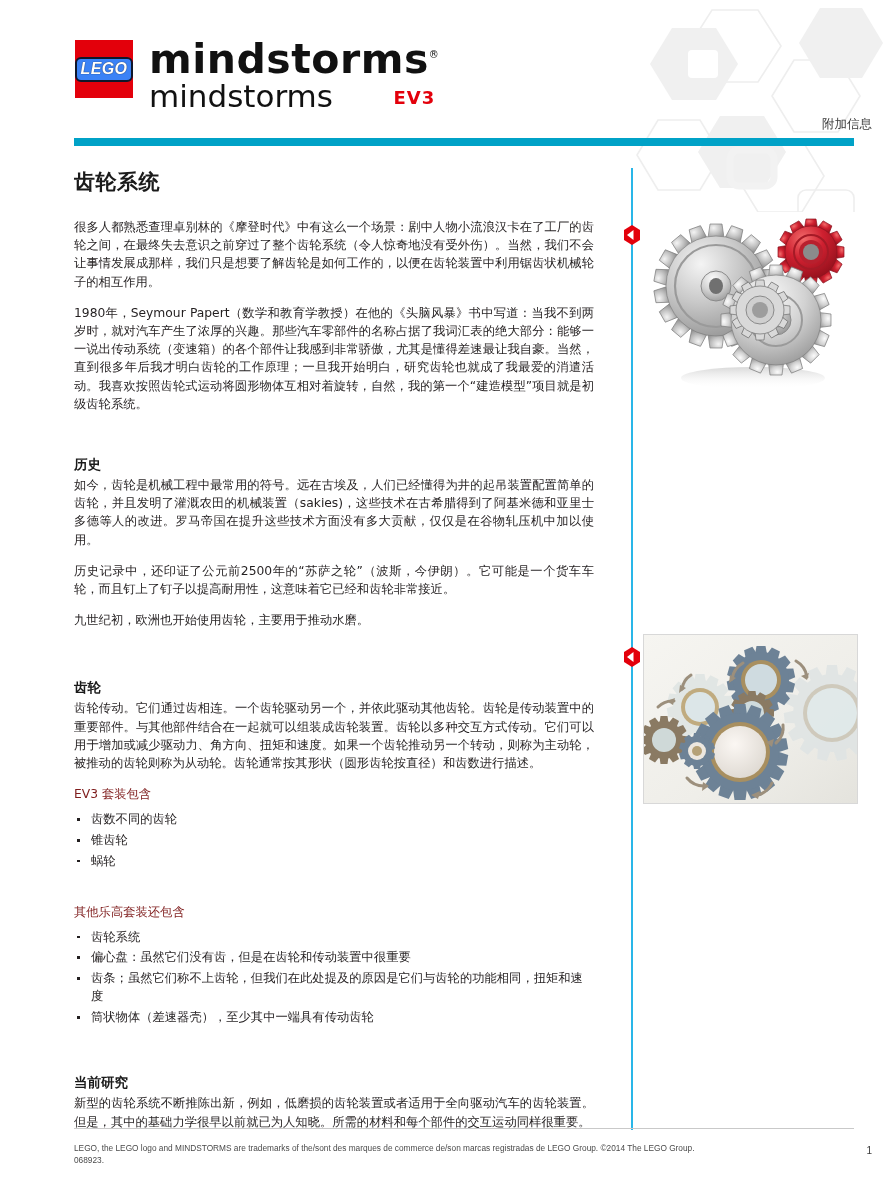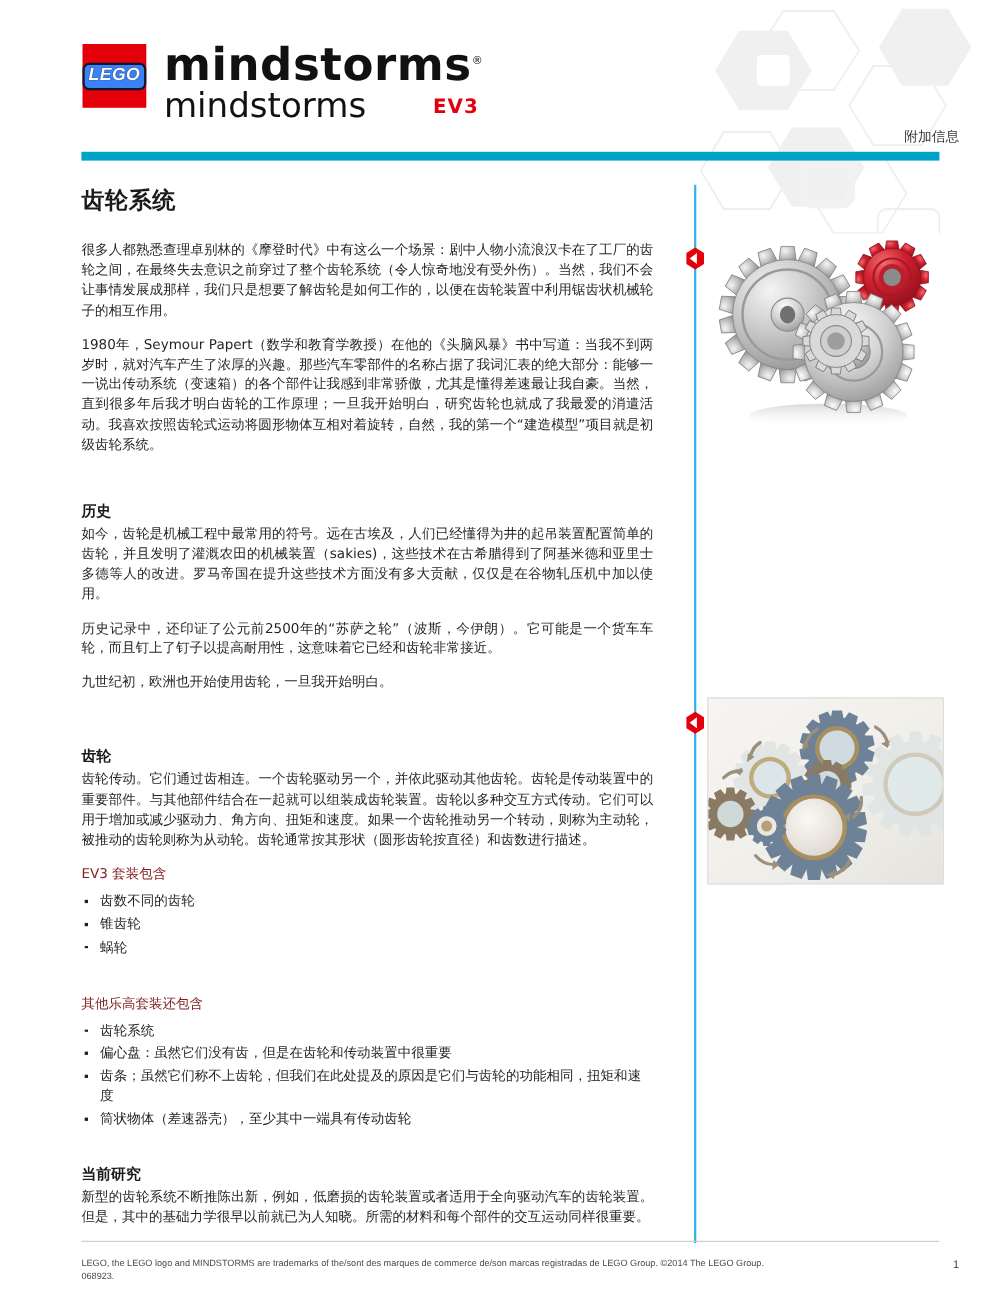--- a/index.html
+++ b/index.html
@@ -103,21 +103,21 @@
   }
   p.body{
     font-family:"DejaVu Sans",sans-serif;
     font-size:12.3px;line-height:18.2px;
     margin:0 0 13px 0;color:#231f20;
     text-align:justify;
     text-justify:inter-ideograph;
   }
   p.body.last{margin-bottom:0;}
   .sec{margin-bottom:20px;}
-  .sec.tight{margin-bottom:2px;}
+  .sec.tight{margin-bottom:18px;}
   ul.bullets{
     list-style:none;margin:0 0 0 0;padding:0;
   }
   ul.bullets li{
     position:relative;
     padding-left:17px;
     font-family:"DejaVu Sans",sans-serif;
     font-size:12.3px;line-height:18.2px;
     margin-bottom:2.5px;color:#231f20;
   }
@@ -225,21 +225,21 @@
 
     <p class="body">很多人都熟悉查理卓别林的《摩登时代》中有这么一个场景：剧中人物小流浪汉卡在了工厂的齿轮之间，在最终失去意识之前穿过了整个齿轮系统（令人惊奇地没有受外伤）。当然，我们不会让事情发展成那样，我们只是想要了解齿轮是如何工作的，以便在齿轮装置中利用锯齿状机械轮子的相互作用。</p>
     <p class="body">1980年，Seymour Papert（数学和教育学教授）在他的《头脑风暴》书中写道：当我不到两岁时，就对汽车产生了浓厚的兴趣。那些汽车零部件的名称占据了我词汇表的绝大部分：能够一一说出传动系统（变速箱）的各个部件让我感到非常骄傲，尤其是懂得差速最让我自豪。当然，直到很多年后我才明白齿轮的工作原理；一旦我开始明白，研究齿轮也就成了我最爱的消遣活动。我喜欢按照齿轮式运动将圆形物体互相对着旋转，自然，我的第一个“建造模型”项目就是初级齿轮系统。</p>
 
     <div class="gap-lg"></div>
 
     <div class="sec">
       <h2 class="sec-title">历史</h2>
       <p class="body">如今，齿轮是机械工程中最常用的符号。远在古埃及，人们已经懂得为井的起吊装置配置简单的齿轮，并且发明了灌溉农田的机械装置（sakies)，这些技术在古希腊得到了阿基米德和亚里士多德等人的改进。罗马帝国在提升这些技术方面没有多大贡献，仅仅是在谷物轧压机中加以使用。</p>
       <p class="body">历史记录中，还印证了公元前2500年的“苏萨之轮”（波斯，今伊朗）。它可能是一个货车车轮，而且钉上了钉子以提高耐用性，这意味着它已经和齿轮非常接近。</p>
-      <p class="body last">九世纪初，欧洲也开始使用齿轮，一旦我开始明白。</p>
+      <p class="body last">九世纪初，欧洲也开始使用齿轮，主要用于推动水磨。</p>
     </div>
 
     <div class="gap-lg"></div>
 
     <div class="sec tight">
       <h2 class="sec-title">齿轮</h2>
       <p class="body">齿轮传动。它们通过齿相连。一个齿轮驱动另一个，并依此驱动其他齿轮。齿轮是传动装置中的重要部件。与其他部件结合在一起就可以组装成齿轮装置。齿轮以多种交互方式传动。它们可以用于增加或减少驱动力、角方向、扭矩和速度。如果一个齿轮推动另一个转动，则称为主动轮，被推动的齿轮则称为从动轮。齿轮通常按其形状（圆形齿轮按直径）和齿数进行描述。</p>
 
       <p class="lead-in">EV3 套装包含</p>
       <ul class="bullets">

